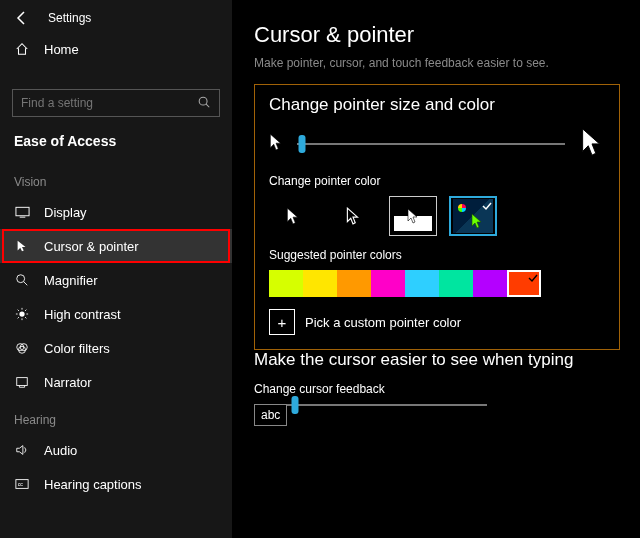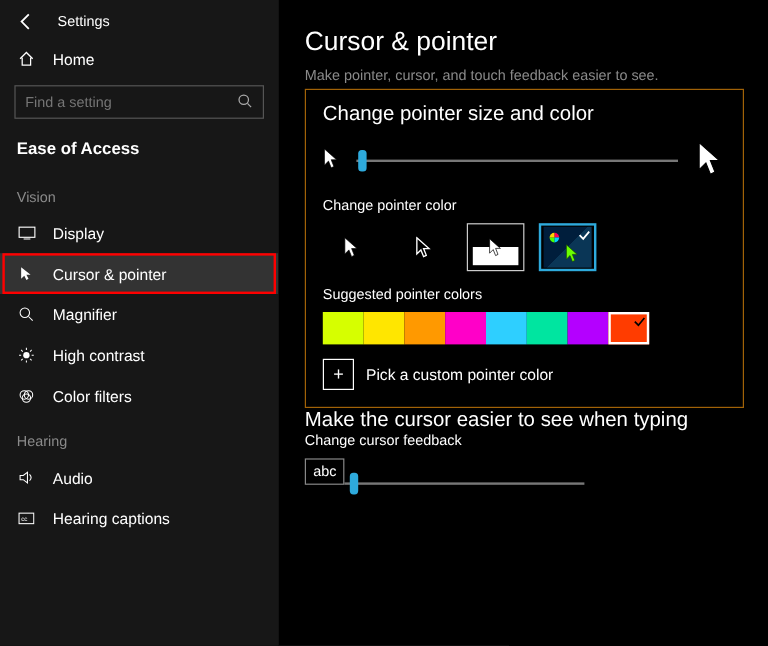--- a/index.html
+++ b/index.html
@@ -42,21 +42,21 @@
     font-size: 12px;
     color: #fff;
   }
   .home-row {
     display: flex;
     align-items: flex-start;
     padding: 8px 14px;
   }
   .home-row .icon { width:16px; text-align:center; margin-right:14px; }
   .search-box {
-    margin: 4px 12px 10px 12px;
+    margin: 22px 12px 10px 12px;
     border: 1px solid #555;
     height: 28px;
     display: flex;
     align-items: center;
     padding: 0 8px;
     color: #aaa;
   }
   .search-box input {
     background: transparent;
     border: none;
@@ -112,21 +112,21 @@
     position: relative;
   }
   .page-heading {
     font-size: 22px;
     font-weight: 400;
     margin-bottom: 8px;
   }
   .page-subtext {
     color: #8a8a8a;
     font-size: 12px;
-    margin-bottom: 4px;
+    margin-bottom: 14px;
   }
   .red-section {
     border: 1px solid #a16207;
     padding: 10px 14px 14px 14px;
   }
   .section-heading {
     font-size: 17px;
     font-weight: 400;
     margin-bottom: 12px;
   }
@@ -209,25 +209,25 @@
     height: 26px;
     border: 1px solid #fff;
     display: flex;
     align-items: center;
     justify-content: center;
     font-size: 15px;
   }
   .section2-heading {
     font-size: 17px;
     font-weight: 400;
-    margin-bottom: 0;
+    margin-bottom: 12px;
   }
   .cursor-thick-row {
     display: flex;
-    align-items: flex-end;
+    align-items: flex-start;
   }
   .abc-box {
     border: 1px solid #888;
     padding: 3px 6px;
     font-size: 12px;
   }
   .thick-track {
     width: 200px;
     height: 2px;
     background: #777;
@@ -330,20 +330,29 @@
       <span class="icon">
         <svg width="14" height="14" viewBox="0 0 16 16">
             <circle cx="6" cy="7" r="4" stroke="#fff" fill="none"></circle>
             <circle cx="10" cy="7" r="4" stroke="#fff" fill="none"></circle>
             <circle cx="8" cy="10" r="4" stroke="#fff" fill="none"></circle>
           </svg>
       </span>
       <span>Color filters</span>
     </div>
 
+    <div class="nav-item">
+      <span class="icon">
+        <svg width="14" height="14" viewBox="0 0 16 16">
+            <rect x="2" y="3" width="12" height="9" stroke="#fff" fill="none"></rect>
+            <path d="M5 12 L5 14 L11 14 L11 12" stroke="#fff" fill="none"></path>
+          </svg>
+      </span>
+      <span>Narrator</span>
+    </div>
 
     <div class="group-label">Hearing</div>
 
     <div class="nav-item">
       <span class="icon">
         <svg width="14" height="14" viewBox="0 0 16 16">
             <path d="M2 6 H5 L9 3 V13 L5 10 H2 Z" stroke="#fff" fill="none"></path>
             <path d="M11 5 Q14 8 11 11" stroke="#fff" fill="none"></path>
           </svg>
       </span>

